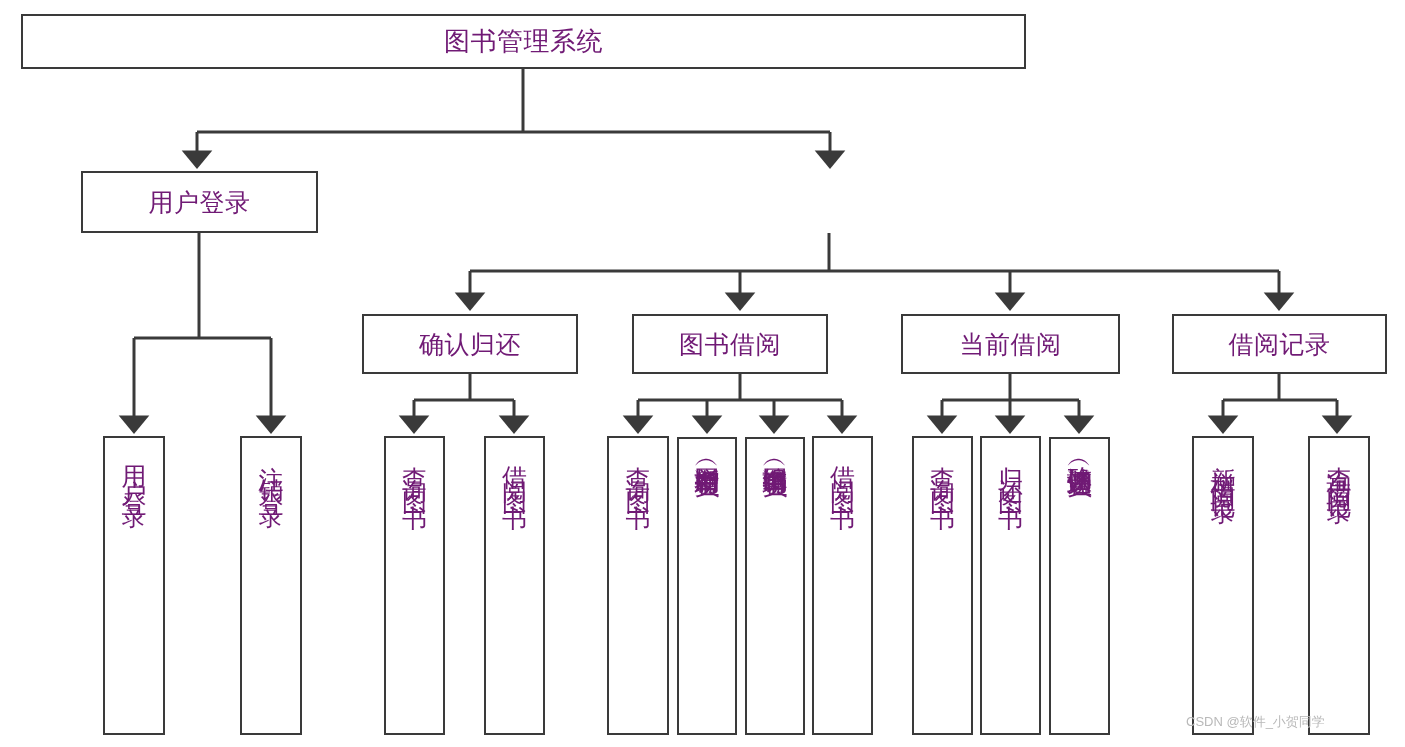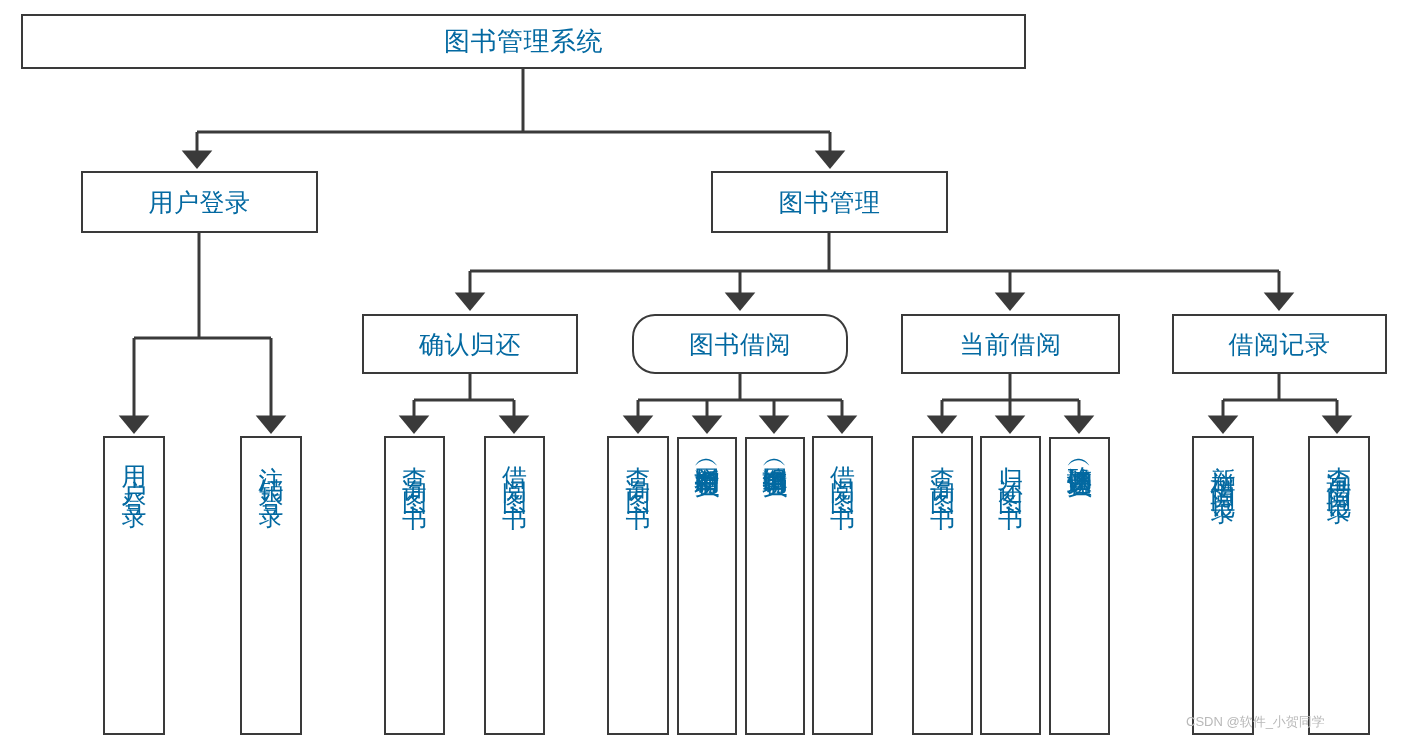--- a/index.html
+++ b/index.html
@@ -27,21 +27,21 @@
     position: absolute;
     box-sizing: border-box;
     background: #ffffff;
     border: 2.5px solid #3a3a3a;
     display: flex;
     align-items: center;
     justify-content: center;
     z-index: 2;
   }
   .node-label {
-    color: #0369a1;
+    color: #701a75;
     line-height: 1.12;
     white-space: pre;
     text-align: left;
   }
   
   .h-node .node-label {
     font-size: 25px;
     letter-spacing: 0.5px;
   }
   .root.h-node .node-label {
@@ -134,28 +134,25 @@
     </g>
   </svg>
 
   <div class="node h-node root" style="left:21px; top:14px; width:1005px; height:55px;">
     <span class="node-label">图书管理系统</span>
   </div>
 
   <div class="node h-node" style="left:81px; top:171px; width:237px; height:62px;">
     <span class="node-label">用户登录</span>
   </div>
-  <div class="node h-node" style="left:711px; top:171px; width:237px; height:62px;">
-    <span class="node-label">图书管理</span>
-  </div>
 
   <div class="node h-node" style="left:362px; top:314px; width:216px; height:60px;">
     <span class="node-label">确认归还</span>
   </div>
-  <div class="node h-node" style="left:632px; top:314px; width:216px; height:60px;border-radius:23px;">
+  <div class="node h-node" style="left:632px; top:314px; width:196px; height:60px;">
     <span class="node-label">图书借阅</span>
   </div>
   <div class="node h-node" style="left:901px; top:314px; width:219px; height:60px;">
     <span class="node-label">当前借阅</span>
   </div>
   <div class="node h-node" style="left:1172px; top:314px; width:215px; height:60px;">
     <span class="node-label">借阅记录</span>
   </div>
 
   <div class="node v-node loose" style="left:103px; top:436px; width:62px; height:299px;">

